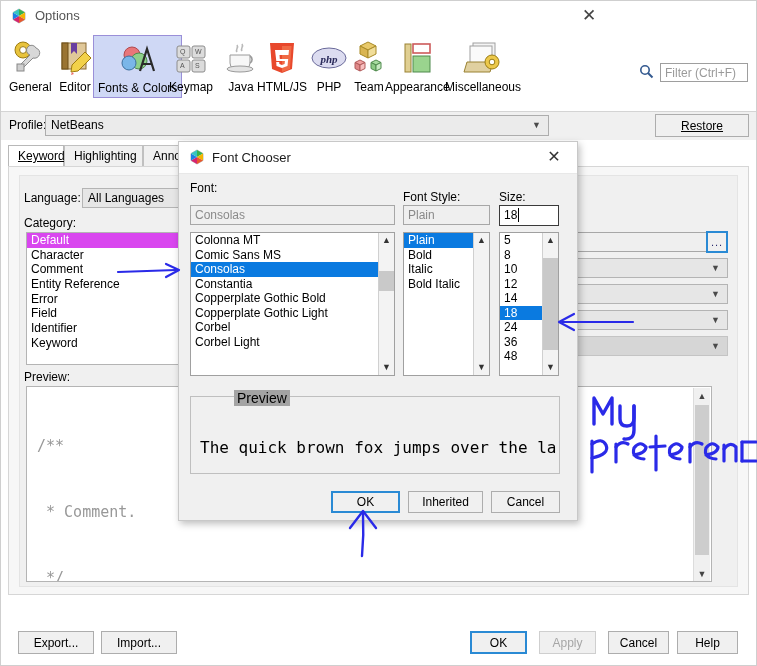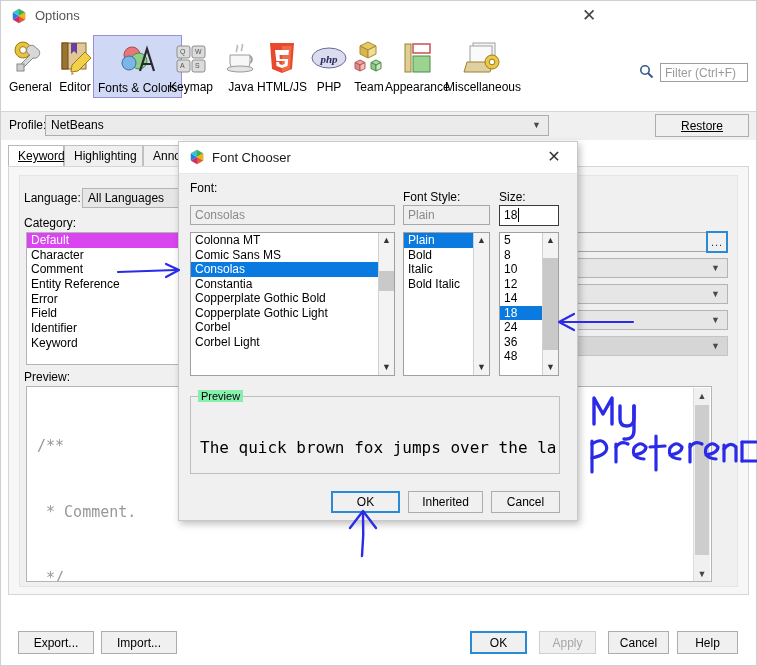--- a/index.html
+++ b/index.html
@@ -112,21 +112,21 @@
   .dfield{position:absolute;background:#efefef;border:1px solid #a7a7a7;box-sizing:border-box;
      font-size:12px;color:#8a8a8a;padding:2px 0 0 4px;}
   .dfield.act{background:#fff;color:#000;border:1px solid #3a3a3a;}
   .lbox{position:absolute;background:#fff;border:1px solid #a0a0a0;box-sizing:border-box;overflow:hidden;}
   .lrow{font-size:12px;height:14.5px;line-height:14.5px;padding-left:4px;white-space:nowrap;}
   .lrow.sel{background:#0a7ae0;color:#fff;}
   .sb{position:absolute;top:0;right:0;width:15px;height:100%;background:#f3f3f3;border-left:1px solid #d0d0d0;}
   .sb .ar{position:absolute;left:0;width:15px;height:15px;text-align:center;line-height:15px;font-size:9px;color:#333;}
   .sb .th{position:absolute;left:0;width:15px;background:#c9c9c9;}
   .grp{position:absolute;border:1px solid #bfbfbf;box-sizing:border-box;}
-  .grp-t{position:absolute;background:#86efac;font-size:11px;padding:0 3px;}
+  .grp-t{position:absolute;background:#a3a3a3;font-size:14px;padding:0 3px;margin-left:36px;}
   .pvtext{position:absolute;font-family:"DejaVu Sans Mono","Liberation Mono",monospace;
      font-size:16px;white-space:nowrap;overflow:hidden;}
   .dok{position:absolute;left:152px;top:349px;width:69px;height:22px;}
   .dinh{position:absolute;left:229px;top:349px;width:75px;height:22px;}
   .dcan{position:absolute;left:312px;top:349px;width:69px;height:22px;}
 
   
   .ink{position:absolute;left:0;top:0;width:757px;height:666px;pointer-events:none;}
   .chev{font-size:9px;color:#4a4a4a;}
 </style>

